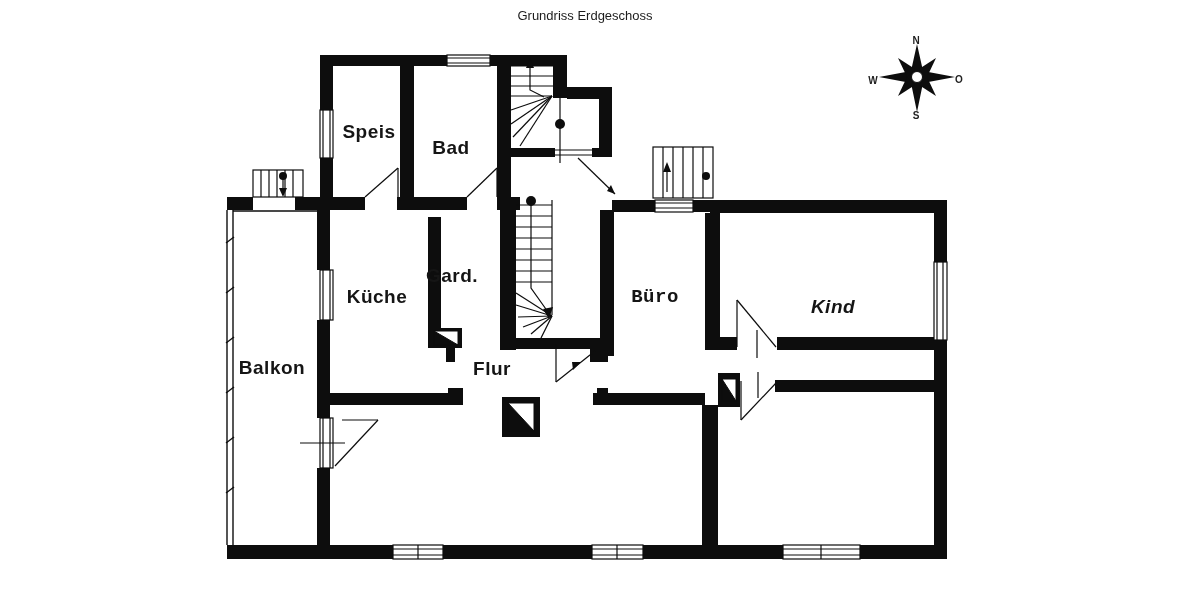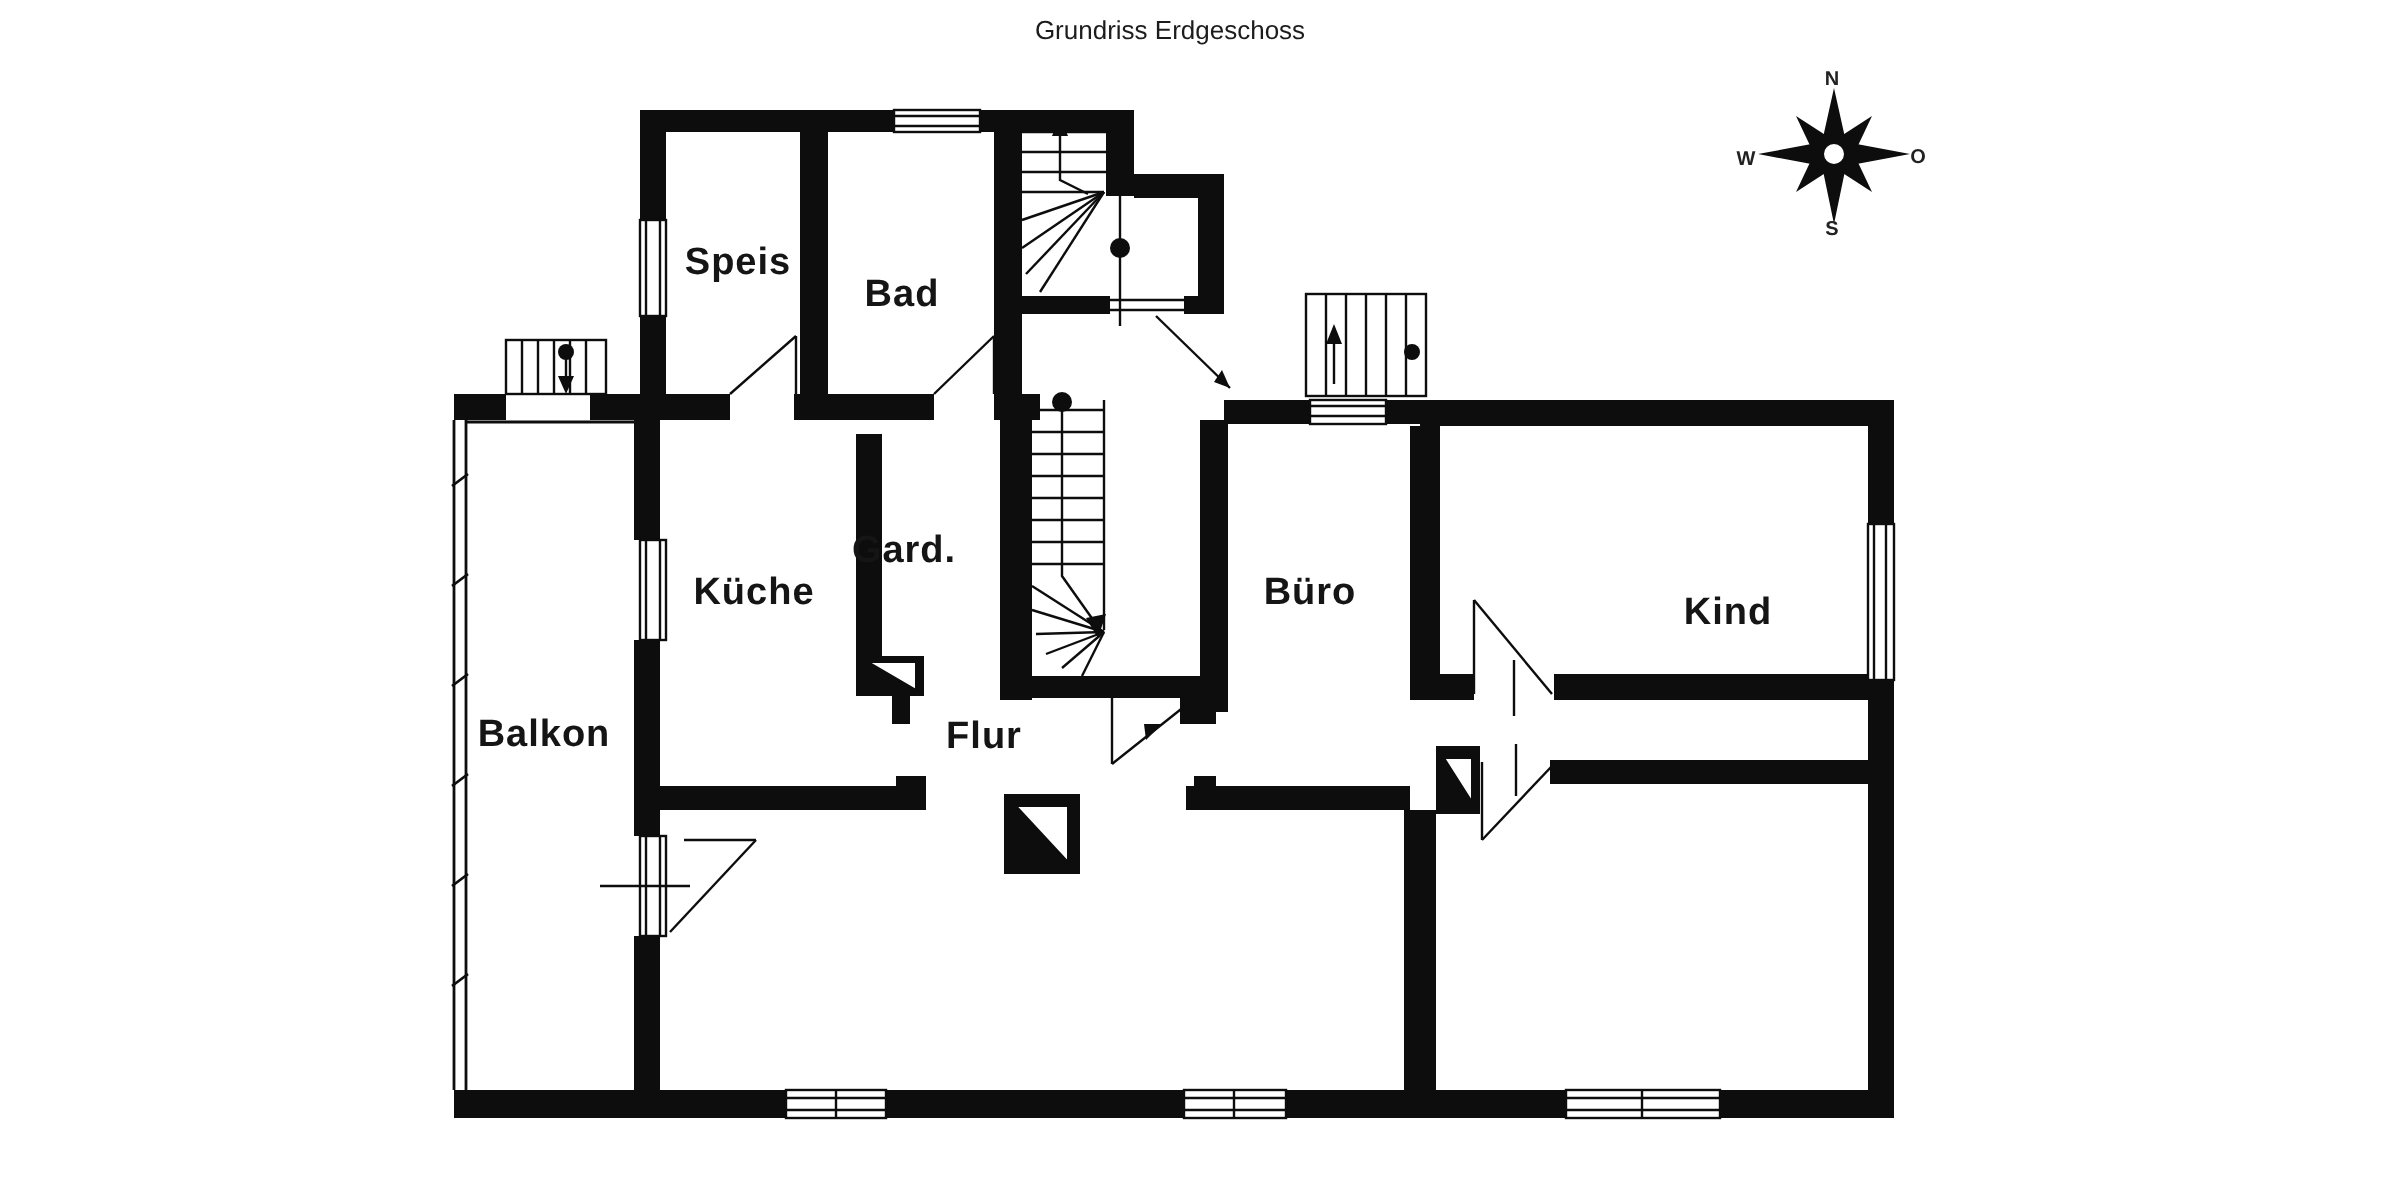--- a/index.html
+++ b/index.html
@@ -263,22 +263,22 @@
       <polygon points="898,96 915,85 907,77" fill="#0d0d0d"></polygon>
       <polygon points="936,96 919,85 927,77" fill="#0d0d0d"></polygon>
       <circle cx="917" cy="77" r="5.5" fill="#ffffff" stroke="#0d0d0d" stroke-width="1"></circle>
     </g>
   </svg>
 
   <div class="room-label" style="left:369px;top:132px;">Speis</div>
   <div class="room-label" style="left:451px;top:148px;">Bad</div>
   <div class="room-label" style="left:377px;top:297px;">Küche</div>
   <div class="room-label" style="left:452px;top:276px;">Gard.</div>
-  <div class="room-label" style="left:655px;top:297px;">Büro</div>
-  <div class="room-label" style="left:864px;top:307px;">Kind</div>
+  <div class="room-label" style="left:655px;top:297px;font-family:Liberation Mono, monospace;">Büro</div>
+  <div class="room-label" style="left:833px;top:307px;font-style:italic;">Kind</div>
   <div class="room-label" style="left:272px;top:368px;">Balkon</div>
   <div class="room-label" style="left:492px;top:369px;text-align:center;">Flur</div>
 
   <div class="compass-label" style="left:916px;top:40px;">N</div>
   <div class="compass-label" style="left:959px;top:79px;">O</div>
   <div class="compass-label" style="left:916px;top:115px;">S</div>
   <div class="compass-label" style="left:873px;top:80px;">W</div>
 
 </div>
 

